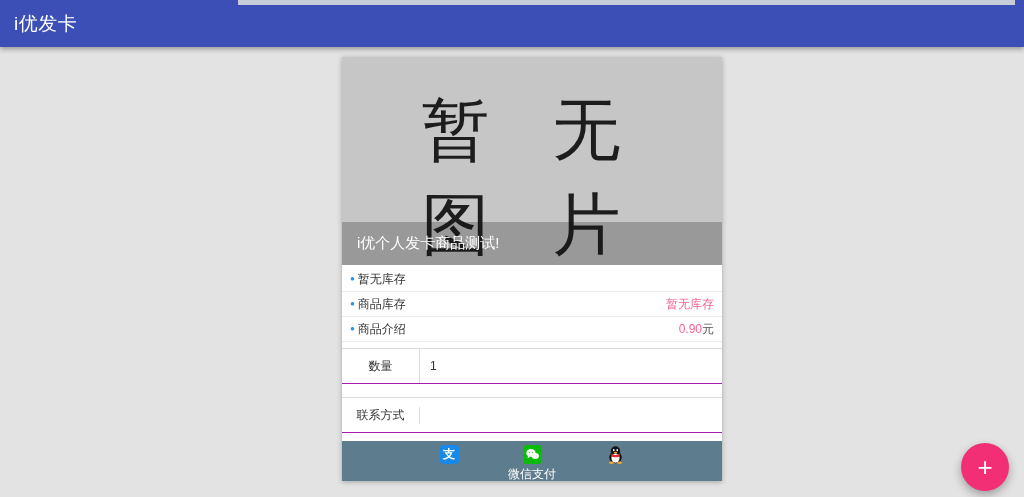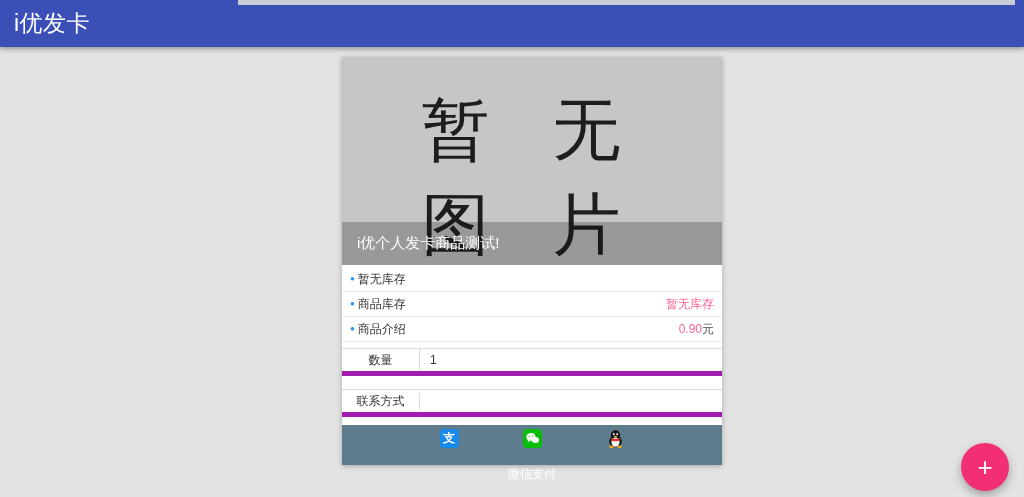--- a/index.html
+++ b/index.html
@@ -12,21 +12,21 @@
   }
 
   
   .appbar {
     position:absolute; top:0; left:0; right:0; height:47px;
     background:#3b4fb6;
     box-shadow:0 2px 5px rgba(0,0,0,0.35);
     display:flex; align-items:center; padding-left:14px;
     z-index:2;
   }
-  .appbar-title { color:#ffffff; font-size:23px; letter-spacing:0.5px; cursor:pointer; }
+  .appbar-title { color:#ffffff; font-size:19px; letter-spacing:0.5px; cursor:pointer; }
 
   .top-strip {
     position:absolute; top:0; left:238px; width:777px; height:5px;
     background:#c8ccd8; z-index:3;
   }
 
   
   .card {
     position:absolute; left:342px; top:57px; width:380px;
     background:#ffffff;
@@ -57,22 +57,22 @@
     display:flex; align-items:center; height:25px; padding:0 8px;
     border-bottom:1px solid #ececec;
     font-size:12px; color:#333;
   }
   .bullet { color:#2196f3; font-size:8px; margin-right:3px; line-height:1; }
   .info-value { margin-left:auto; color:#fa6392; }
   .info-unit { color:#555; }
 
   
   .form-row {
-    display:flex; height:28px;
-    border-top:1px solid #dcdcdc; border-bottom:5px solid #a21caf;
+    display:flex; height:36px;
+    border-top:1px solid #dcdcdc; border-bottom:1px solid #a21caf;
   }
   .form-row.qty { margin-top:6px; }
   .form-row.contact { margin-top:13px;align-items:center; }
   .form-label {
     width:78px; border-right:1px solid #dcdcdc;
     display:flex; align-items:center; justify-content:center;
     font-size:12px; color:#333; flex:none;
   }
   .form-input {
     flex:1; border:none; outline:none; background:transparent;
@@ -92,21 +92,21 @@
     width:83px; display:flex; flex-direction:column; align-items:center;
     padding-top:4px; background:transparent; border:none; cursor:pointer;
   }
   .pay-icon {
     width:19px; height:19px; border-radius:4px;
     display:flex; align-items:center; justify-content:center; flex:none;
   }
   .pay-icon.alipay { background:#1789eb; color:#fff; font-size:12px; font-weight:bold; }
   .pay-icon.wechat { background:#0abc0a; }
   .pay-icon.qq { background:transparent; }
-  .pay-label { color:#ffffff; font-size:12px; margin-top:18px; min-height:14px; }
+  .pay-label { color:#ffffff; font-size:12px; margin-top:2px; min-height:14px; }
 
   
   .fab {
     position:absolute; left:961px; top:443px; width:48px; height:48px;
     border-radius:50%; background:#f22e74; border:none;
     color:#ffffff; font-size:26px; font-weight:300;
     display:flex; align-items:center; justify-content:center;
     box-shadow:0 4px 10px rgba(0,0,0,0.3);
     cursor:pointer; line-height:1;
   }

